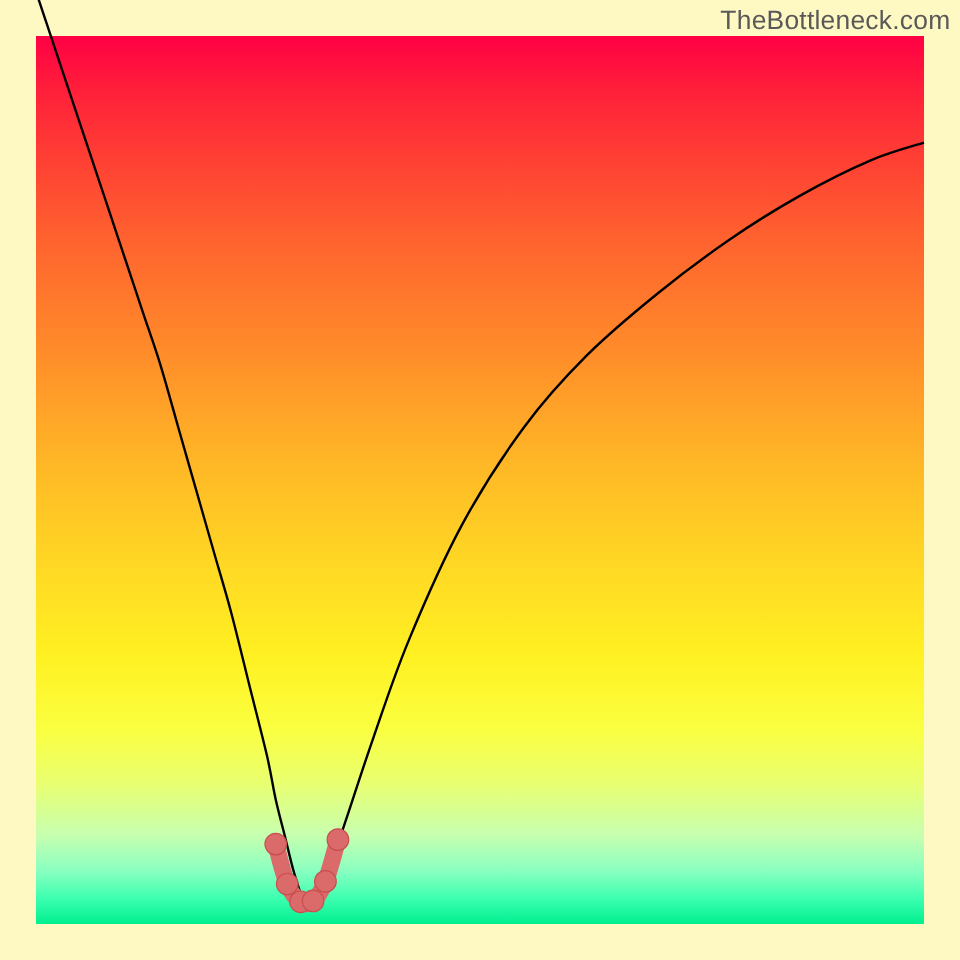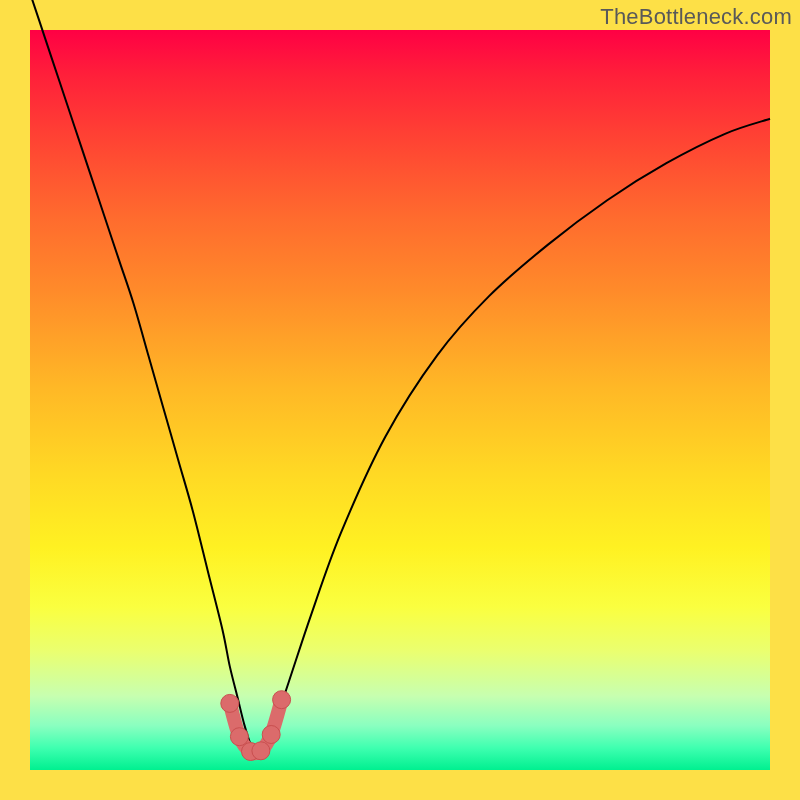--- a/index.html
+++ b/index.html
@@ -10,21 +10,21 @@
     background: #000;
     overflow: hidden;
     font-family: Arial, Helvetica, sans-serif;
   }
   .frame {
     position: absolute;
     left: 0;
     top: 0;
     width: 800px;
     height: 800px;
-    background: #fde047;
+    background: #fef9c3;
   }
   .plot-area {
     position: absolute;
     left: 30px;
     top: 30px;
     width: 740px;
     height: 740px;
     background: linear-gradient(to bottom,
       #ff0044 0%,
       #ff1f3a 6%,

